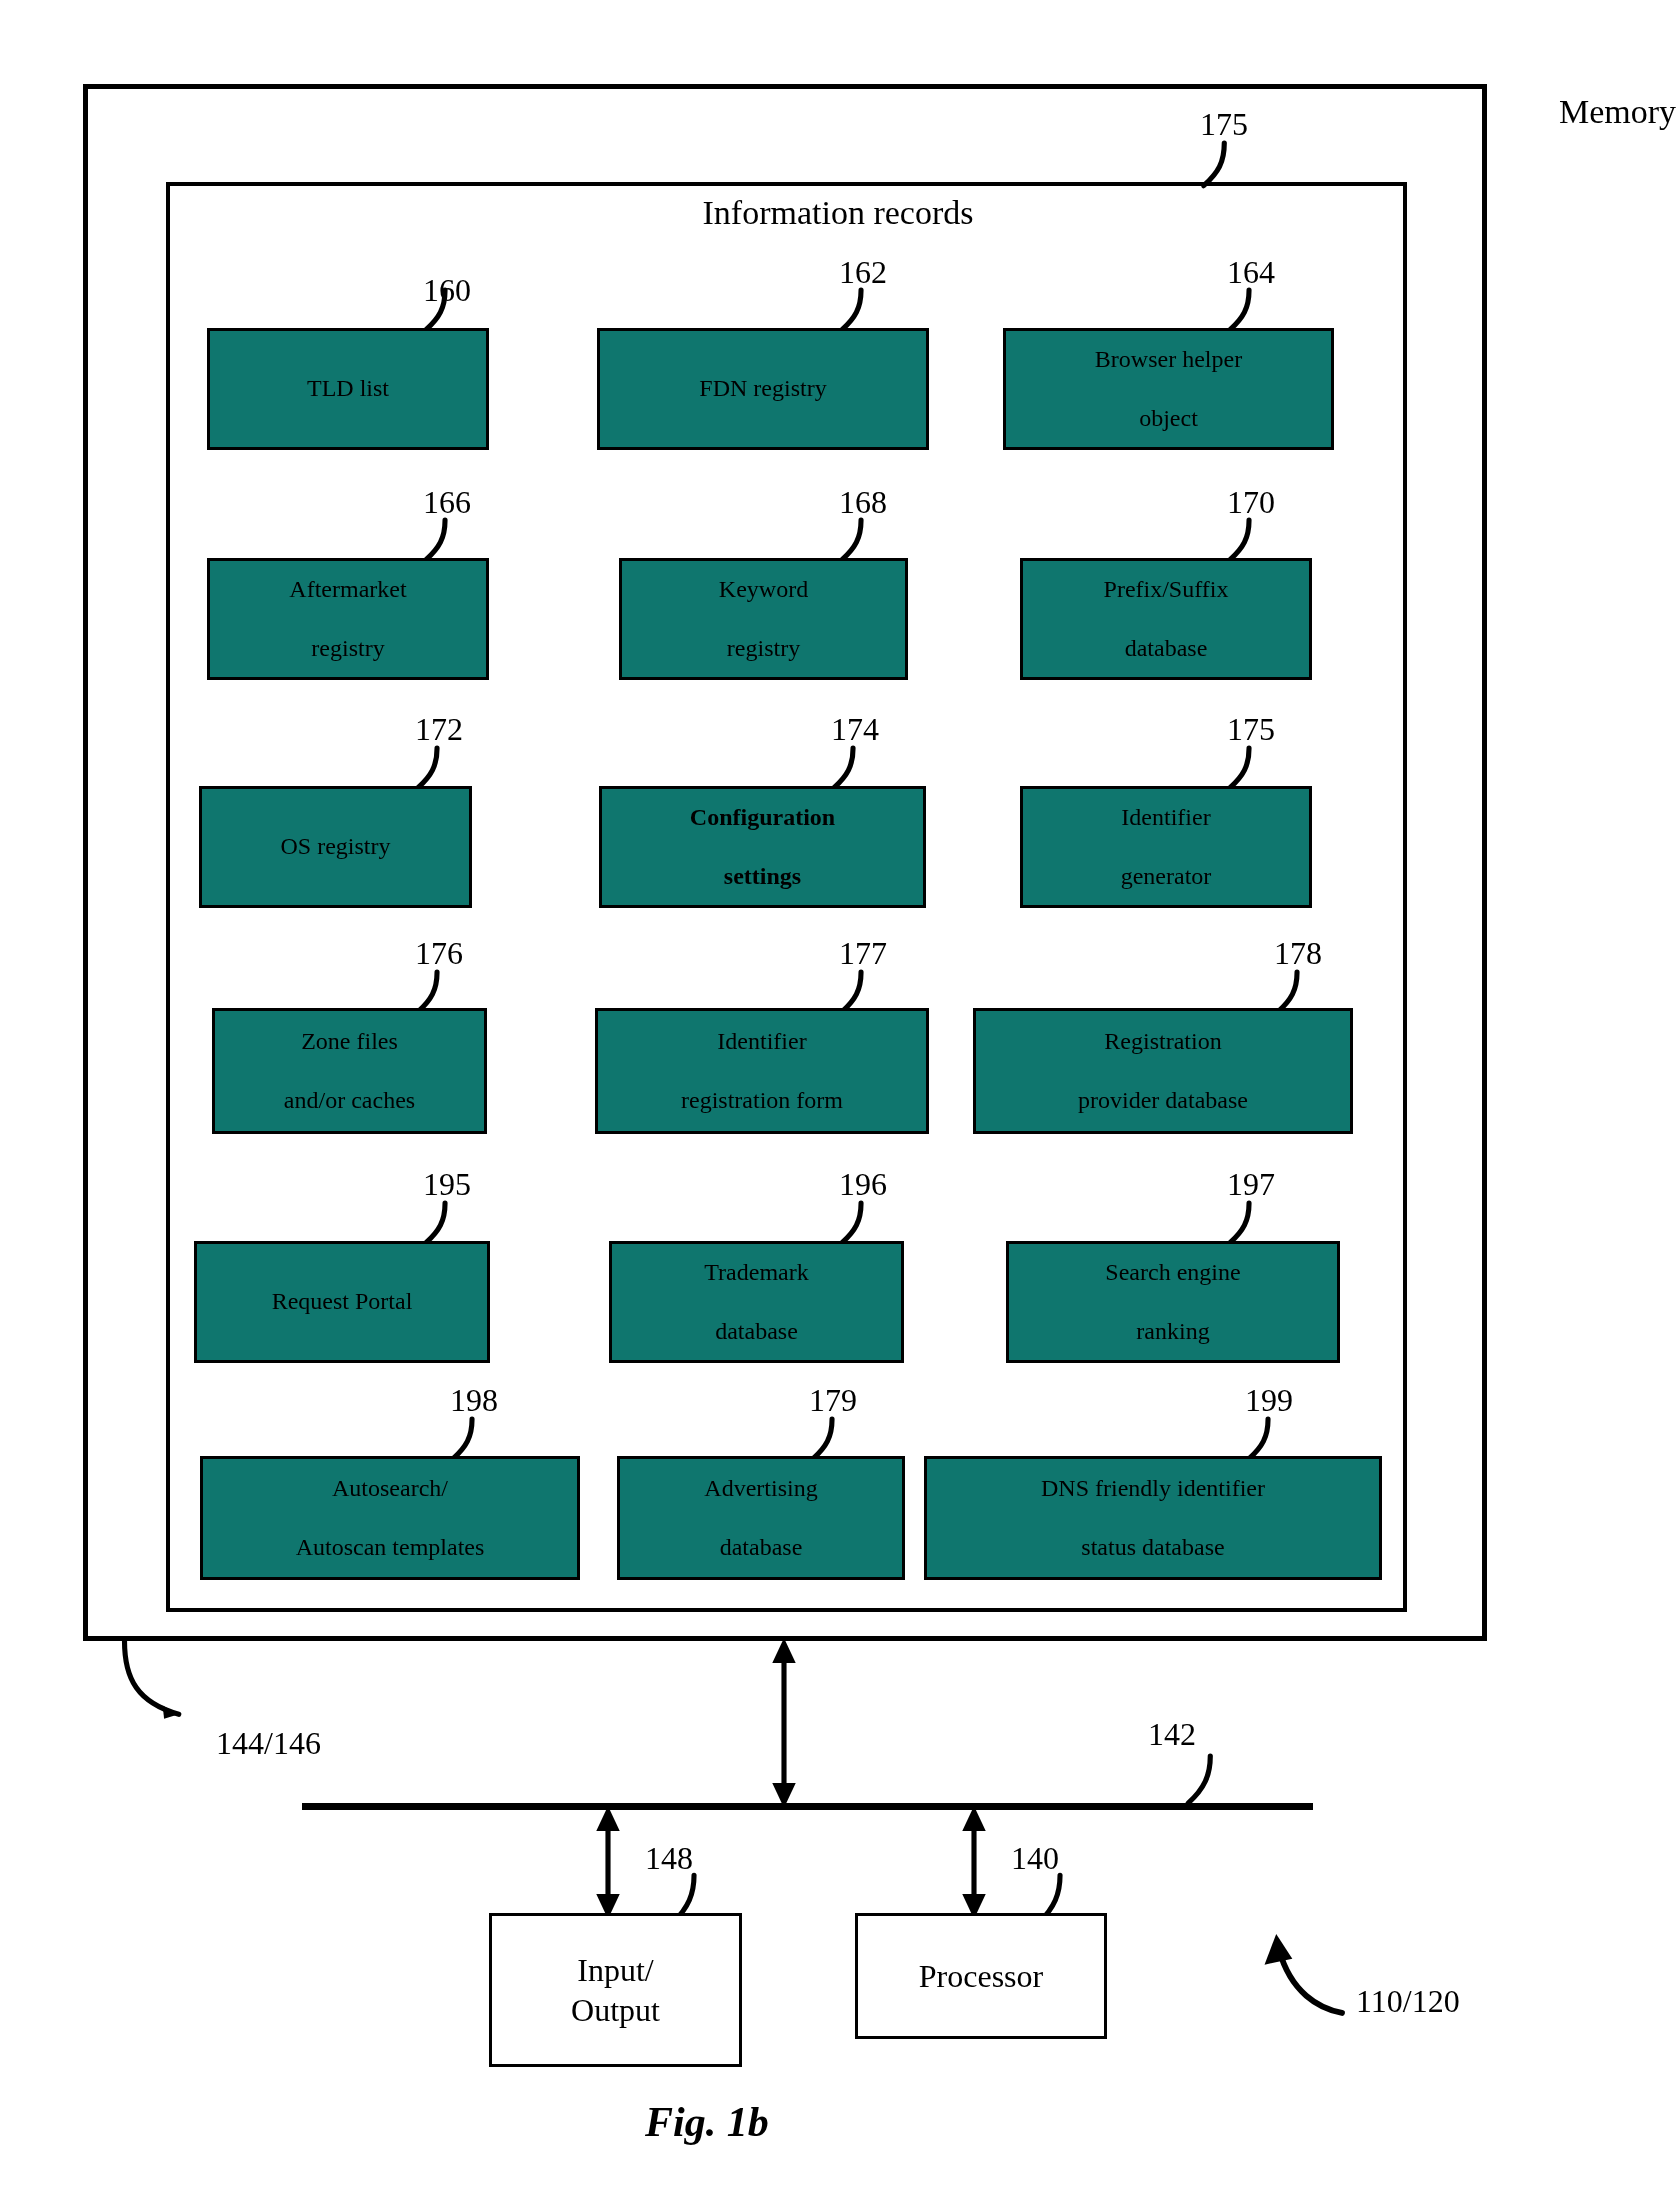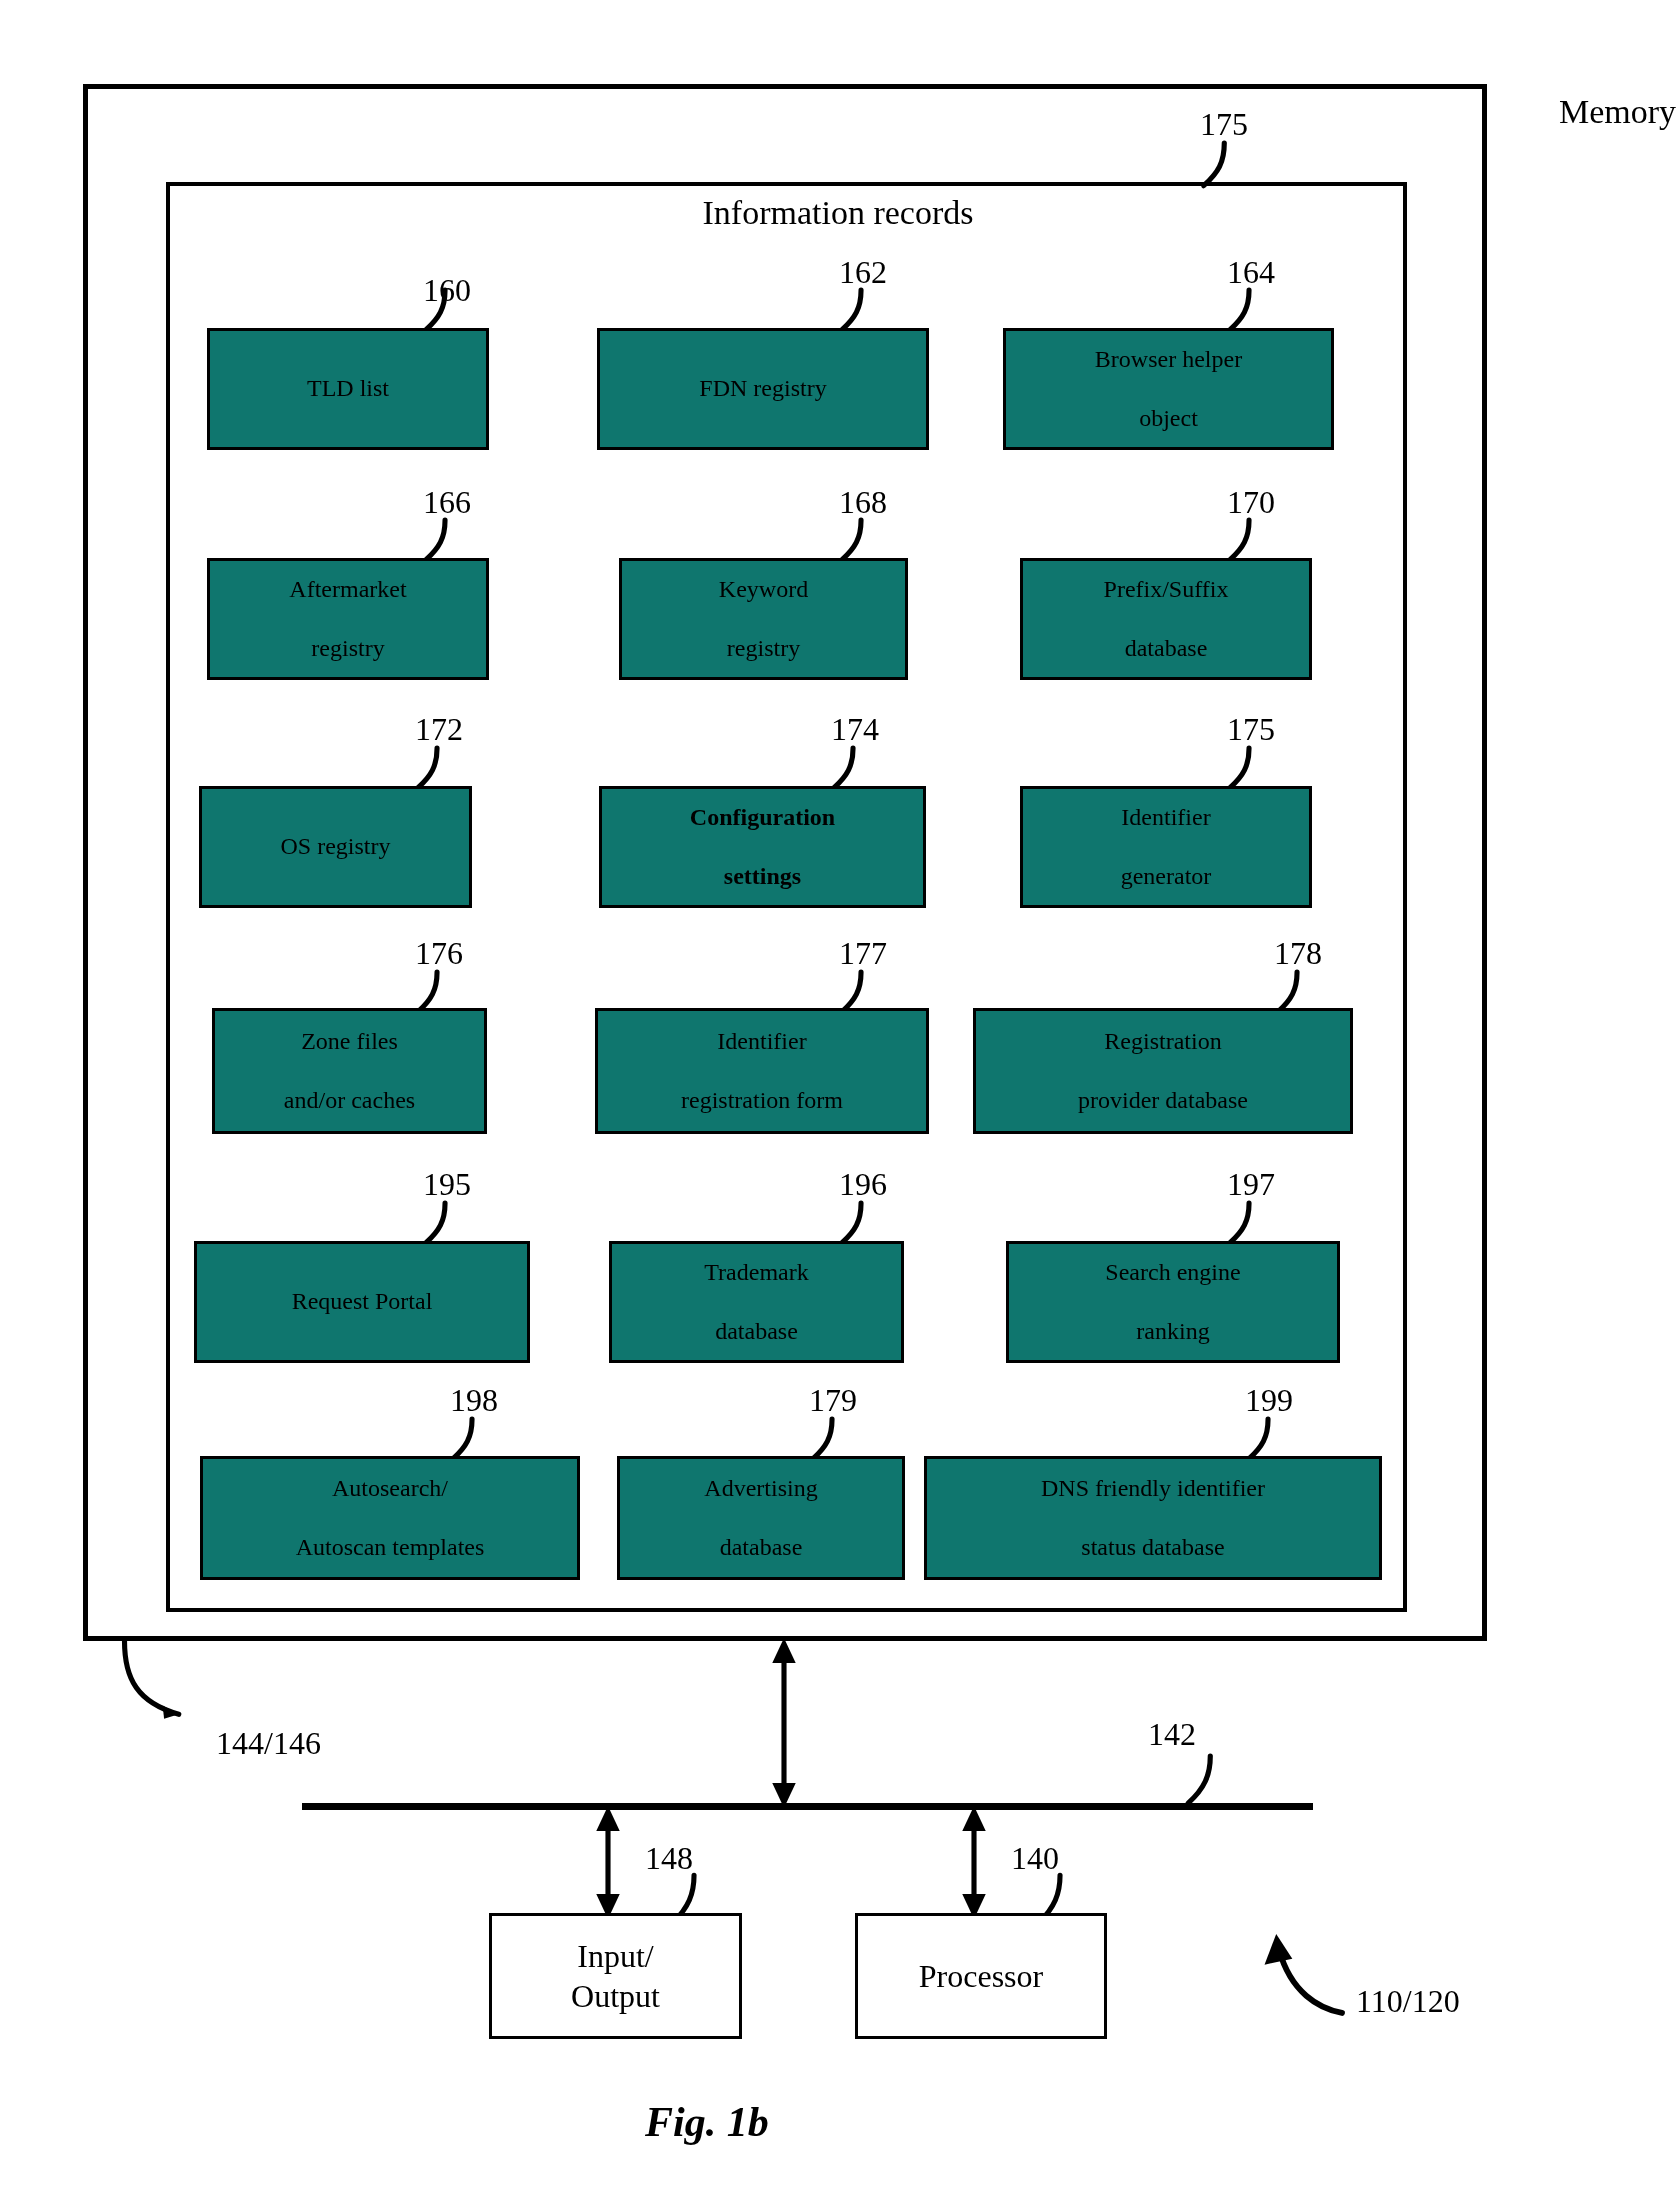--- a/index.html
+++ b/index.html
@@ -241,21 +241,21 @@
   <div class="rec-box" style="left:973px; top:1008px; width:380px; height:126px;">
     <span>
       <span>Registration</span><br><span>provider database</span>
     </span>
   </div>
 
   <div class="ref" style="left:423px; top:1168px;">195</div>
   <svg class="leader" style="left:410px; top:1203px; width:73px; height:47px;" viewBox="0 0 100 64">
     <path d="M48 0 C 48 24, 40 38, 22 54" stroke="#000" stroke-width="7" fill="none" stroke-linecap="round"></path>
   </svg>
-  <div class="rec-box" style="left:194px; top:1241px; width:336px; height:122px;">
+  <div class="rec-box" style="left:194px; top:1241px; width:296px; height:122px;">
     <span>Request Portal</span>
   </div>
 
   <div class="ref" style="left:839px; top:1168px;">196</div>
   <svg class="leader" style="left:826px; top:1203px; width:73px; height:47px;" viewBox="0 0 100 64">
     <path d="M48 0 C 48 24, 40 38, 22 54" stroke="#000" stroke-width="7" fill="none" stroke-linecap="round"></path>
   </svg>
   <div class="rec-box" style="left:609px; top:1241px; width:295px; height:122px;">
     <span>
       <span>Trademark</span><br><span>database</span>
@@ -333,21 +333,21 @@
   <svg class="leader" style="left:952px; top:1806px; width:44px; height:113px;" viewBox="0 0 60 154">
     <line x1="30" y1="18" x2="30" y2="136" stroke="#000" stroke-width="7"></line>
     <polygon points="30,0 14,34 46,34" fill="#000"></polygon>
     <polygon points="30,154 14,120 46,120" fill="#000"></polygon>
   </svg>
   <div class="ref" style="left:1011px; top:1842px;">140</div>
   <svg class="leader" style="left:1025px; top:1875px; width:73px; height:53px;" viewBox="0 0 100 72">
     <path d="M48 0 C 48 26, 40 44, 20 64" stroke="#000" stroke-width="7" fill="none" stroke-linecap="round"></path>
   </svg>
 
-  <div class="comp-box" style="left:489px; top:1913px; width:253px; height:126px;">
+  <div class="comp-box" style="left:489px; top:1913px; width:253px; height:154px;">
     <span>
       <span>Input/</span><br><span>Output</span>
     </span>
   </div>
 
   <div class="comp-box" style="left:855px; top:1913px; width:252px; height:126px;">
     <span>Processor</span>
   </div>
 
   <svg class="leader" style="left:1238px; top:1934px; width:132px; height:95px;" viewBox="0 0 180 130">

